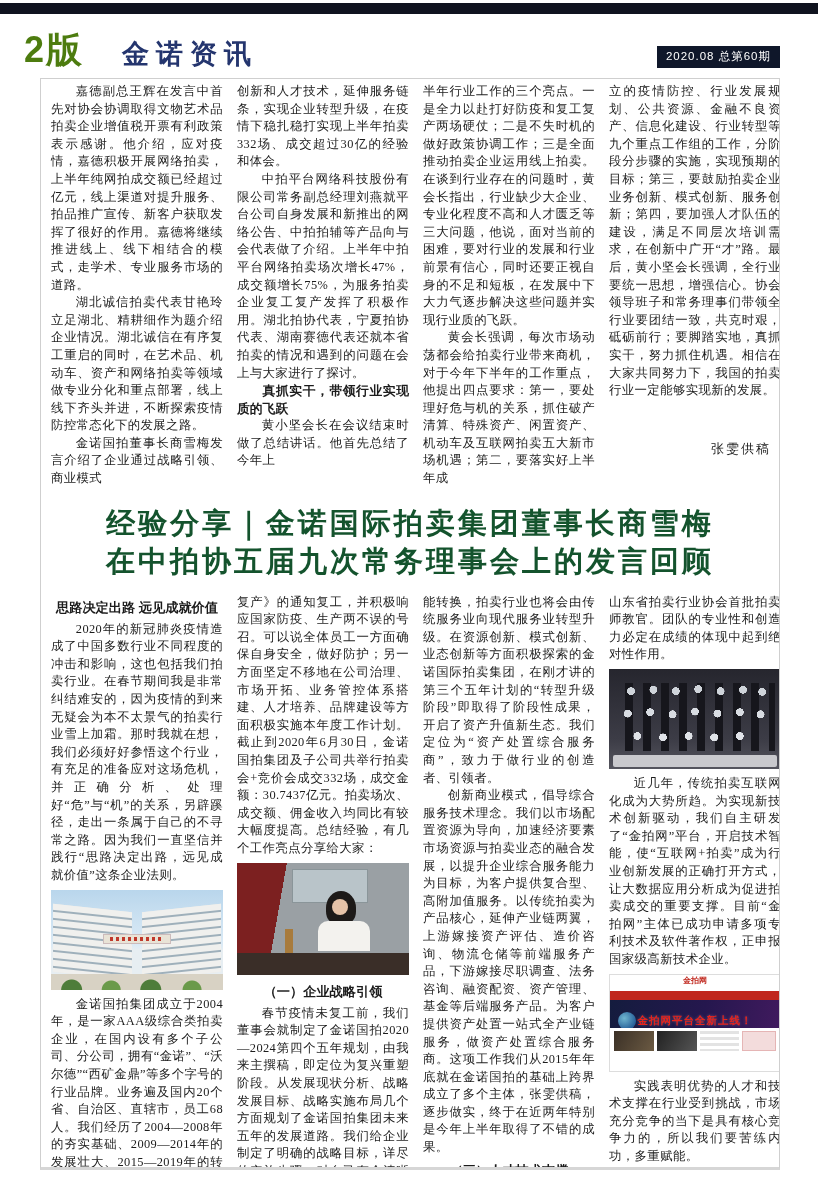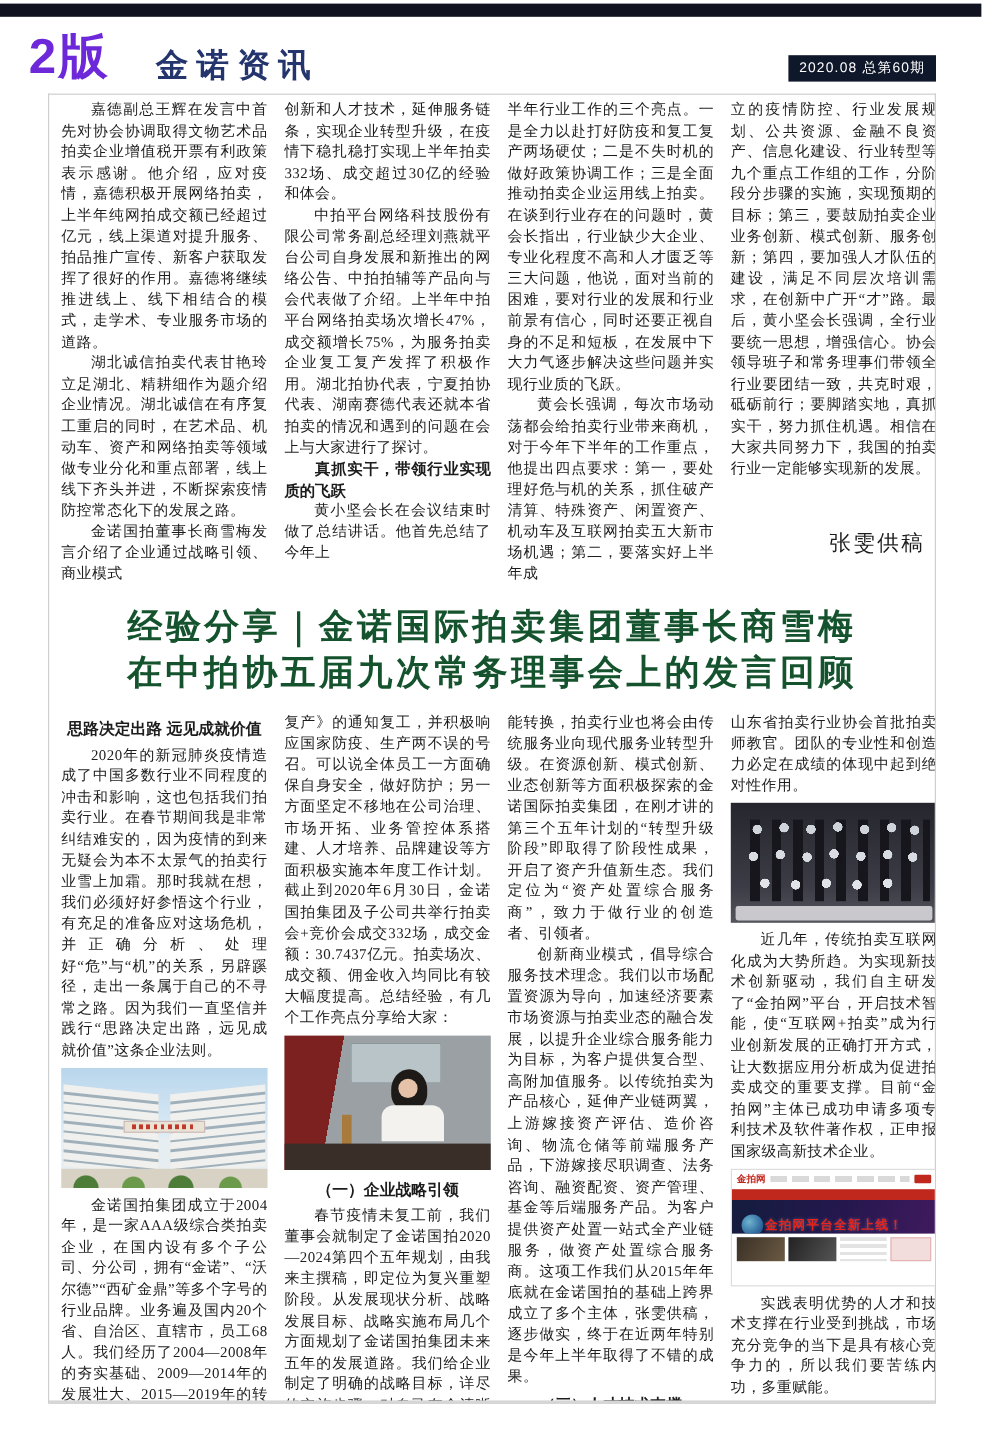--- a/index.html
+++ b/index.html
@@ -2,34 +2,34 @@
 <html><head>
 <meta charset="utf-8">
 <style>
   * { margin:0; padding:0; box-sizing:border-box; }
   html,body { width:818px; background:#ffffff; font-family:"Liberation Serif", serif; color:#1c1c1c; }
   body { position:relative; height:1200px; overflow:hidden; }
 
   .topbar { height:11px; background:#10131f; margin-top:3px; }
 
   .header { display:flex; align-items:flex-end; padding:10px 38px 8px 24px; height:62px; }
-  .page-label { font-family:"Liberation Sans", sans-serif; font-weight:bold; font-size:41px; color:#6d28d9; letter-spacing:2px; line-height:1; }
+  .page-label { font-family:"Liberation Sans", sans-serif; font-weight:bold; font-size:36px; color:#4d7c0f; letter-spacing:2px; line-height:1; }
   .masthead { font-family:"Liberation Serif", serif; font-weight:bold; font-size:27px; color:#24356e; letter-spacing:7px; margin-left:38px; line-height:1; }
   .issue-badge { margin-left:auto; background:#0f172a; color:#fff; font-family:"Liberation Sans", sans-serif; font-size:11.5px; padding:3px 9px 4px; letter-spacing:1px; }
 
   .sheet { position:absolute; left:40px; right:38px; top:78px; bottom:30px; border:1px solid #cfcfcf; border-bottom:3px solid #d6d6d6; background:#fff; padding:4px 8px 10px; overflow:hidden; }
 
   .cols { display:flex; gap:14px; padding:0 2px; }
   .col { width:172px; flex:0 0 172px; }
 
   p.body { font-size:12.4px; line-height:17.6px; text-align:justify; text-indent:2em; letter-spacing:0.4px; }
   p.body.cont { text-indent:0; }
   p.bold-sub { font-family:"Liberation Sans", sans-serif; font-weight:bold; font-size:12.8px; line-height:17.6px; text-indent:2em; text-align:justify; }
   h4.center-sub { font-family:"Liberation Sans", sans-serif; font-weight:bold; font-size:13.2px; line-height:22px; text-align:center; margin:3px 0 2px; }
-  .byline { font-size:18px; text-align:right; padding-right:10px; margin-top:40px; letter-spacing:2px; }
+  .byline { font-size:13px; text-align:right; padding-right:10px; margin-top:40px; letter-spacing:2px; }
 
   .headline { text-align:center; color:#14532d; font-family:"Liberation Sans", sans-serif; font-weight:bold; margin:16px 0 14px; }
   .headline div { font-size:29px; line-height:38px; letter-spacing:3px; }
 
   
   .photo { position:relative; overflow:hidden; margin:5px 0 6px; width:100%; }
 
   
   .ph-building { height:100px; background:linear-gradient(#b9d6ec, #dcebf6 55%, #e7eef2 60%); }
   .ph-building .blockL, .ph-building .blockR {
@@ -69,21 +69,21 @@
       radial-gradient(circle 4px at 91% 46%, #d8dce2 96%, transparent),
       radial-gradient(circle 4px at 14% 78%, #e0e3e8 96%, transparent), radial-gradient(circle 4px at 30% 80%, #e0e3e8 96%, transparent),
       radial-gradient(circle 4px at 46% 78%, #e0e3e8 96%, transparent), radial-gradient(circle 4px at 62% 80%, #e0e3e8 96%, transparent),
       radial-gradient(circle 4px at 78% 78%, #e0e3e8 96%, transparent),
       repeating-linear-gradient(90deg, transparent 0 10px, #16161c 10px 18px);
   }
   .ph-team .bench { position:absolute; left:4px; right:4px; bottom:2px; height:12px; background:#c9c9cd; border-radius:2px; }
 
   
   .ph-web { height:98px; background:#fff; border:1px solid #ddd; font-family:"Liberation Sans", sans-serif; }
-  .ph-web .bar1 { height:16px; display:flex; align-items:center; padding:0 4px; gap:4px; }
+  .ph-web .bar1 { height:16px; display:flex; align-items:center; padding:0 4px; gap:4px;flex-direction:column; }
   .ph-web .logo { color:#c0271d; font-weight:bold; font-size:8px; }
   .ph-web .lines { flex:1; height:5px; background:repeating-linear-gradient(90deg,#d9d9d9 0 14px, transparent 14px 18px); }
   .ph-web .btn { width:14px; height:7px; background:#c0271d; border-radius:1px; }
   .ph-web .nav { height:9px; background:#c0271d; }
   .ph-web .bannerArea { position:relative; height:28px; background:linear-gradient(100deg,#141c3e, #25174e 55%, #401a5e); overflow:hidden; }
   .ph-web .planet { position:absolute; left:8px; top:12px; width:18px; height:18px; border-radius:50%; background:radial-gradient(circle at 35% 35%, #7fd0e8, #2a6da8 70%); opacity:.85; }
   .ph-web .bannerTxt { position:absolute; left:0; right:0; top:14px; text-align:center; color:#e8241c; font-weight:bold; font-size:10.5px; letter-spacing:1px; text-shadow:0 0 3px rgba(255,255,255,.25); }
   .ph-web .bar2 { display:flex; gap:3px; padding:3px 4px; }
   .ph-web .thumb { width:40px; height:20px; background:linear-gradient(120deg,#3a3026,#6b5a43); }
   .ph-web .thumb.t2 { background:linear-gradient(120deg,#222,#555); }

